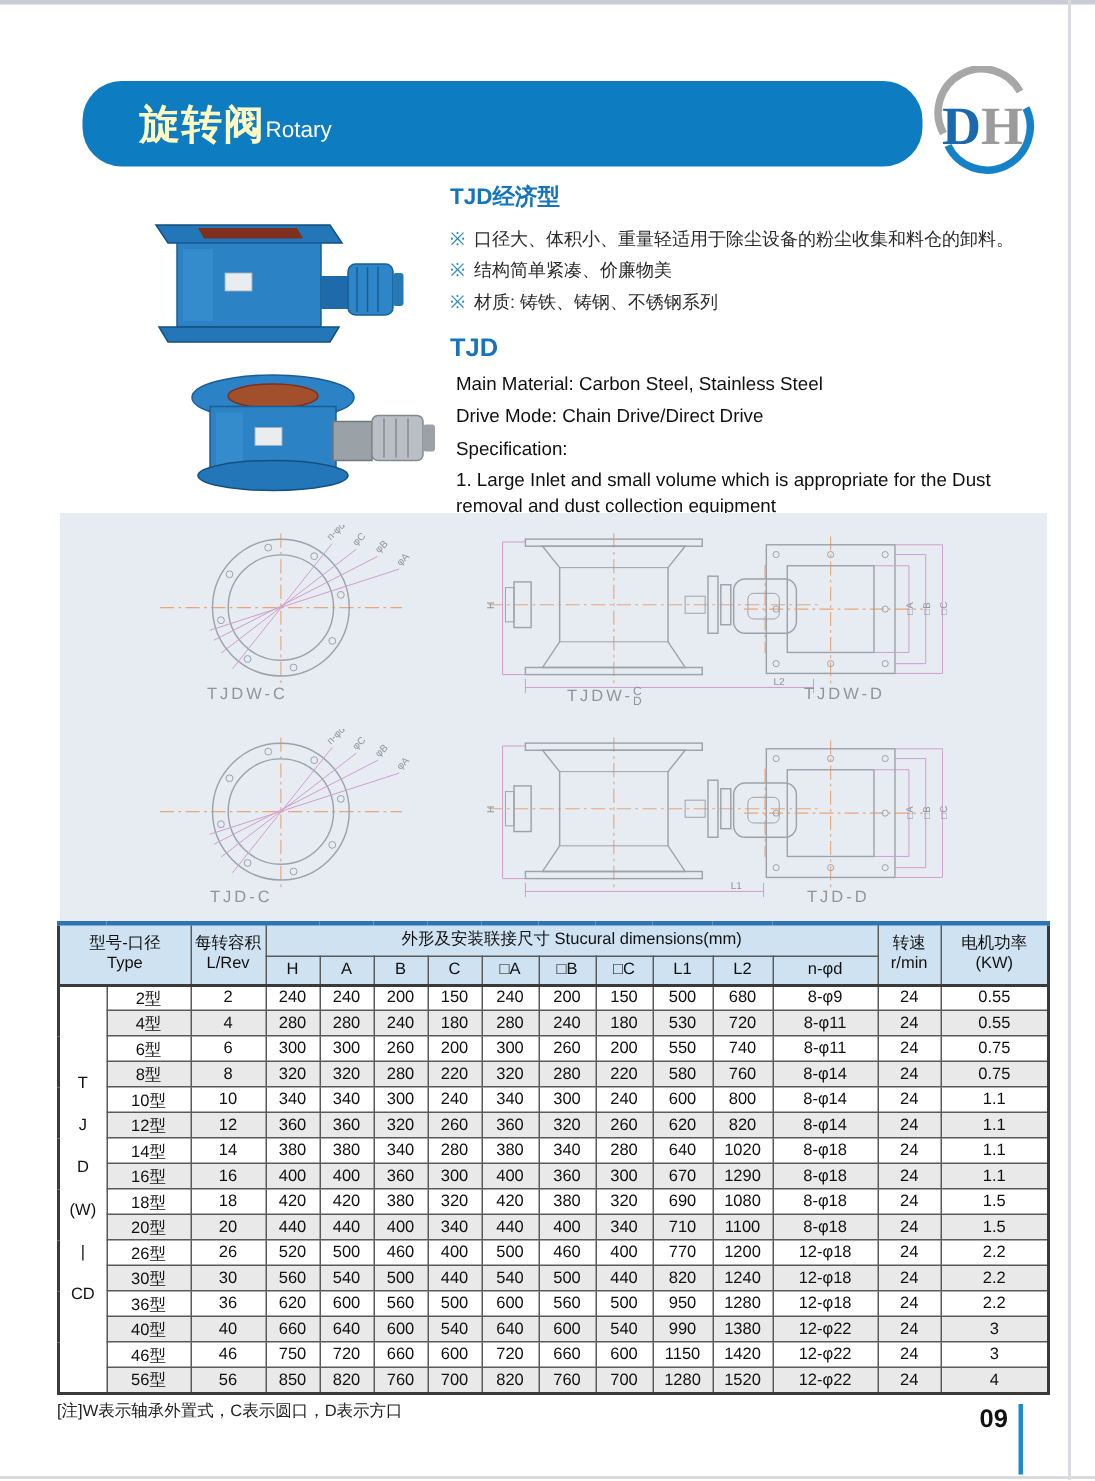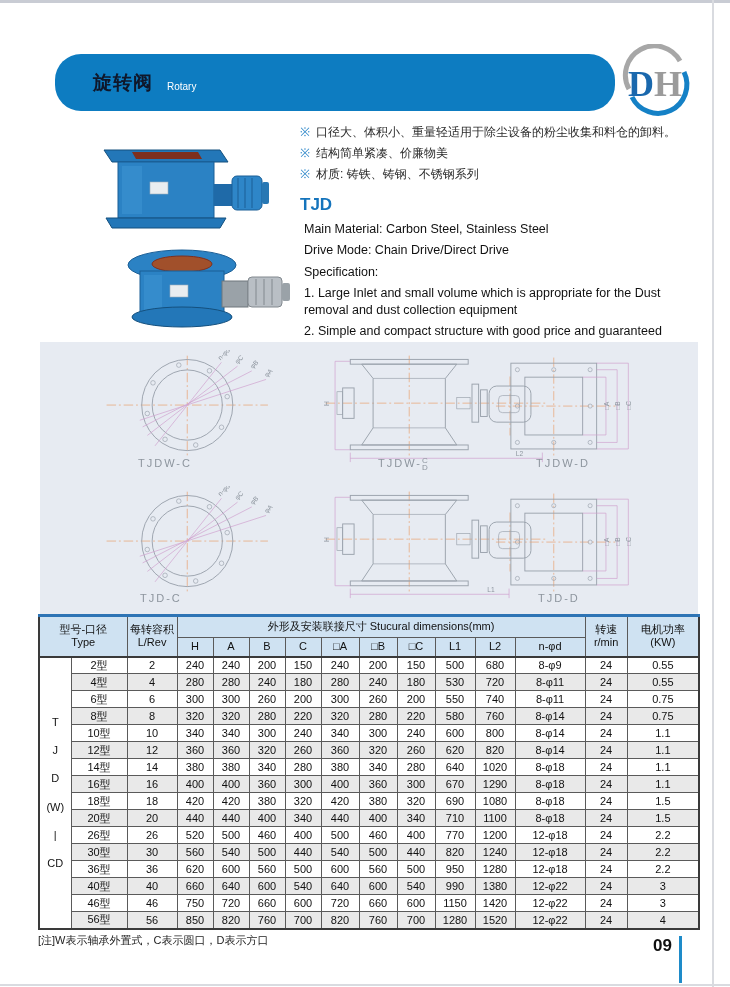--- a/index.html
+++ b/index.html
@@ -6,22 +6,22 @@
   html,body { background:#ffffff; }
   body { font-family:"Liberation Sans", sans-serif; }
   .page { position:relative; width:730px; height:987px; background:#fff; overflow:hidden; }
   .edge-top { position:absolute; left:0; top:0; width:730px; height:3px; background:#c9ccd4; }
   .edge-right { position:absolute; left:712px; top:0; width:2px; height:987px; background:#d9dbe0; }
   .edge-bottom { position:absolute; left:0; top:984px; width:730px; height:2px; background:#d9dbe0; }
 
   
   .banner { position:absolute; left:55px; top:54px; width:560px; height:57px;
             background:#0d7cc1; border-radius:26px; display:flex; align-items:center; padding-left:38px; }
-  .banner .zh { color:#0f172a; font-size:19px; font-weight:bold; letter-spacing:1px; }
-  .banner .en { color:#fff; font-size:10px; margin-left:14px; margin-top:8px; }
+  .banner .zh { color:#fef9c3; font-size:27px; font-weight:bold; letter-spacing:1px; }
+  .banner .en { color:#fff; font-size:15px; margin-top:8px; }
 
   .logo { position:absolute; left:616px; top:44px; }
 
   
   .photo { position:absolute; }
   .photo1 { left:88px; top:136px; }
   .photo2 { left:110px; top:243px; }
 
   
   .intro { position:absolute; left:300px; top:122px; width:404px; }
@@ -114,20 +114,21 @@
       <rect x="112" y="38" width="26" height="26" fill="#9aa2a8" stroke="#6f777d" stroke-width="1"></rect>
       <rect x="138" y="34" width="34" height="30" rx="4" fill="#b9bfc5" stroke="#82898f" stroke-width="1"></rect>
       <line x1="146" y1="36" x2="146" y2="62" stroke="#82898f" stroke-width="1"></line>
       <line x1="154" y1="36" x2="154" y2="62" stroke="#82898f" stroke-width="1"></line>
       <line x1="162" y1="36" x2="162" y2="62" stroke="#82898f" stroke-width="1"></line>
       <rect x="172" y="40" width="8" height="18" rx="2" fill="#9aa2a8"></rect>
     </svg>
   </div>
 
   <div class="intro">
+    <div class="sec-title">TJD经济型</div>
     <ul class="bullets">
       <li><span class="mk">※</span><span>口径大、体积小、重量轻适用于除尘设备的粉尘收集和料仓的卸料。</span></li>
       <li><span class="mk">※</span><span>结构简单紧凑、价廉物美</span></li>
       <li><span class="mk">※</span><span>材质: 铸铁、铸钢、不锈钢系列</span></li>
     </ul>
     <div class="sec-title2">TJD</div>
     <div class="spec">
       <div>Main Material: Carbon Steel, Stainless Steel</div>
       <div>Drive Mode: Chain Drive/Direct Drive</div>
       <div>Specification:</div>

